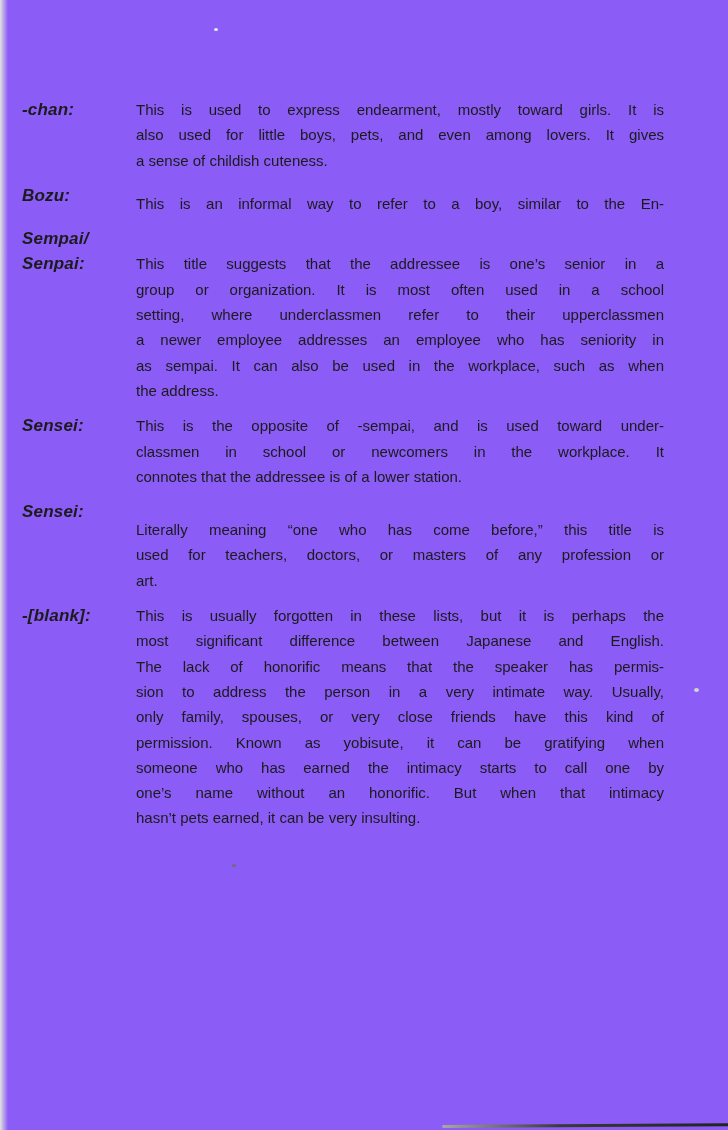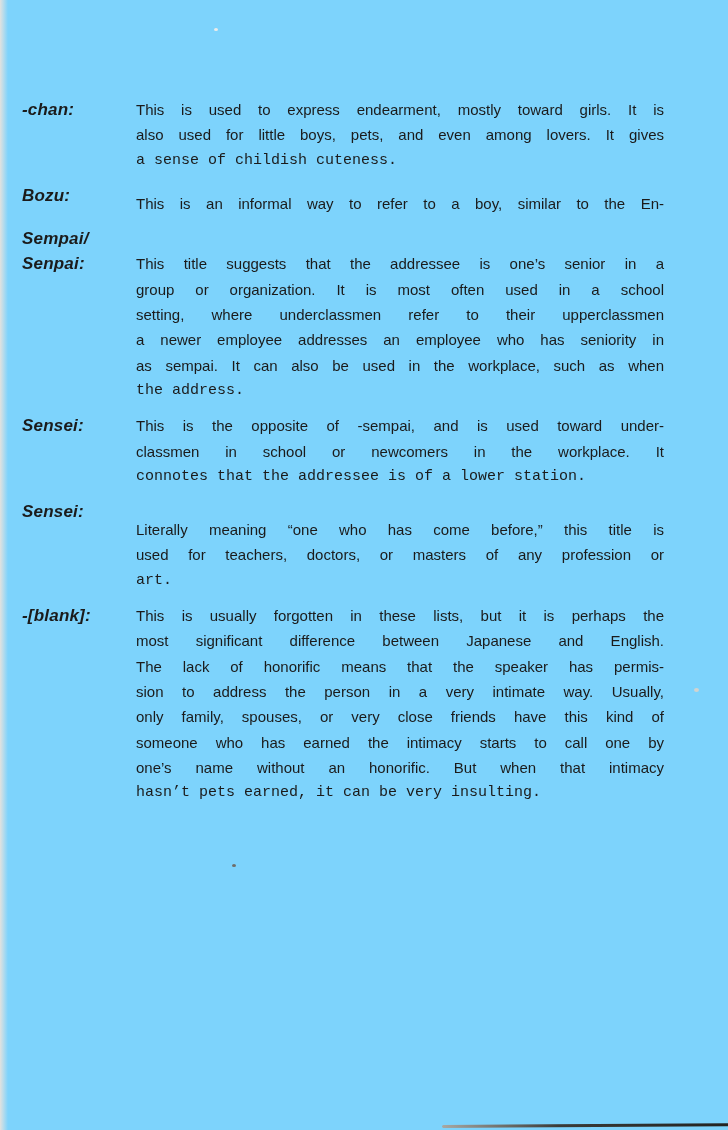--- a/index.html
+++ b/index.html
@@ -70,27 +70,26 @@
     white-space: nowrap;
   }
   .dline { white-space: normal; }
   .dline.just {
     text-align: justify;
     text-align-last: justify;
   }
   .dline.end {
     text-align: left;
     text-align-last: left;
-    font-family: Liberation Mono, monospace;
   }
 </style>
 </head>
 <body>
 
-<div class="page" style="background: #7dd3fc; color: rgb(27, 27, 27);">
+<div class="page" style="background: #8b5cf6; color: rgb(27, 27, 27);">
   <div class="scan-edge-left"></div>
   <div class="glossary" id="glossary">
   <div class="entry">
     <div class="term">
           <div class="tline">-chan:</div>
         </div>
     <div class="def" style="margin-top: 0px;">
           <div class="dline just">This is used to express endearment, mostly toward girls. It is</div>
           <div class="dline just">also used for little boys, pets, and even among lovers. It gives</div>
           <div class="dline end">a sense of childish cuteness.</div>
@@ -146,20 +145,21 @@
   <div class="entry">
     <div class="term">
           <div class="tline">-[blank]:</div>
         </div>
     <div class="def" style="margin-top: 0px;">
           <div class="dline just">This is usually forgotten in these lists, but it is perhaps the</div>
           <div class="dline just">most significant difference between Japanese and English.</div>
           <div class="dline just">The lack of honorific means that the speaker has permis-</div>
           <div class="dline just">sion to address the person in a very intimate way. Usually,</div>
           <div class="dline just">only family, spouses, or very close friends have this kind of</div>
+          <div class="dline just">permission. Known as yobisute, it can be gratifying when</div>
           <div class="dline just">someone who has earned the intimacy starts to call one by</div>
           <div class="dline just">one’s name without an honorific. But when that intimacy</div>
           <div class="dline end">hasn’t pets earned, it can be very insulting.</div>
         </div>
   </div>
 </div>
   <div class="speck speck-1"></div>
   <div class="speck speck-2"></div>
   <div class="speck speck-3"></div>
   <div class="scan-edge-bottom"></div>

